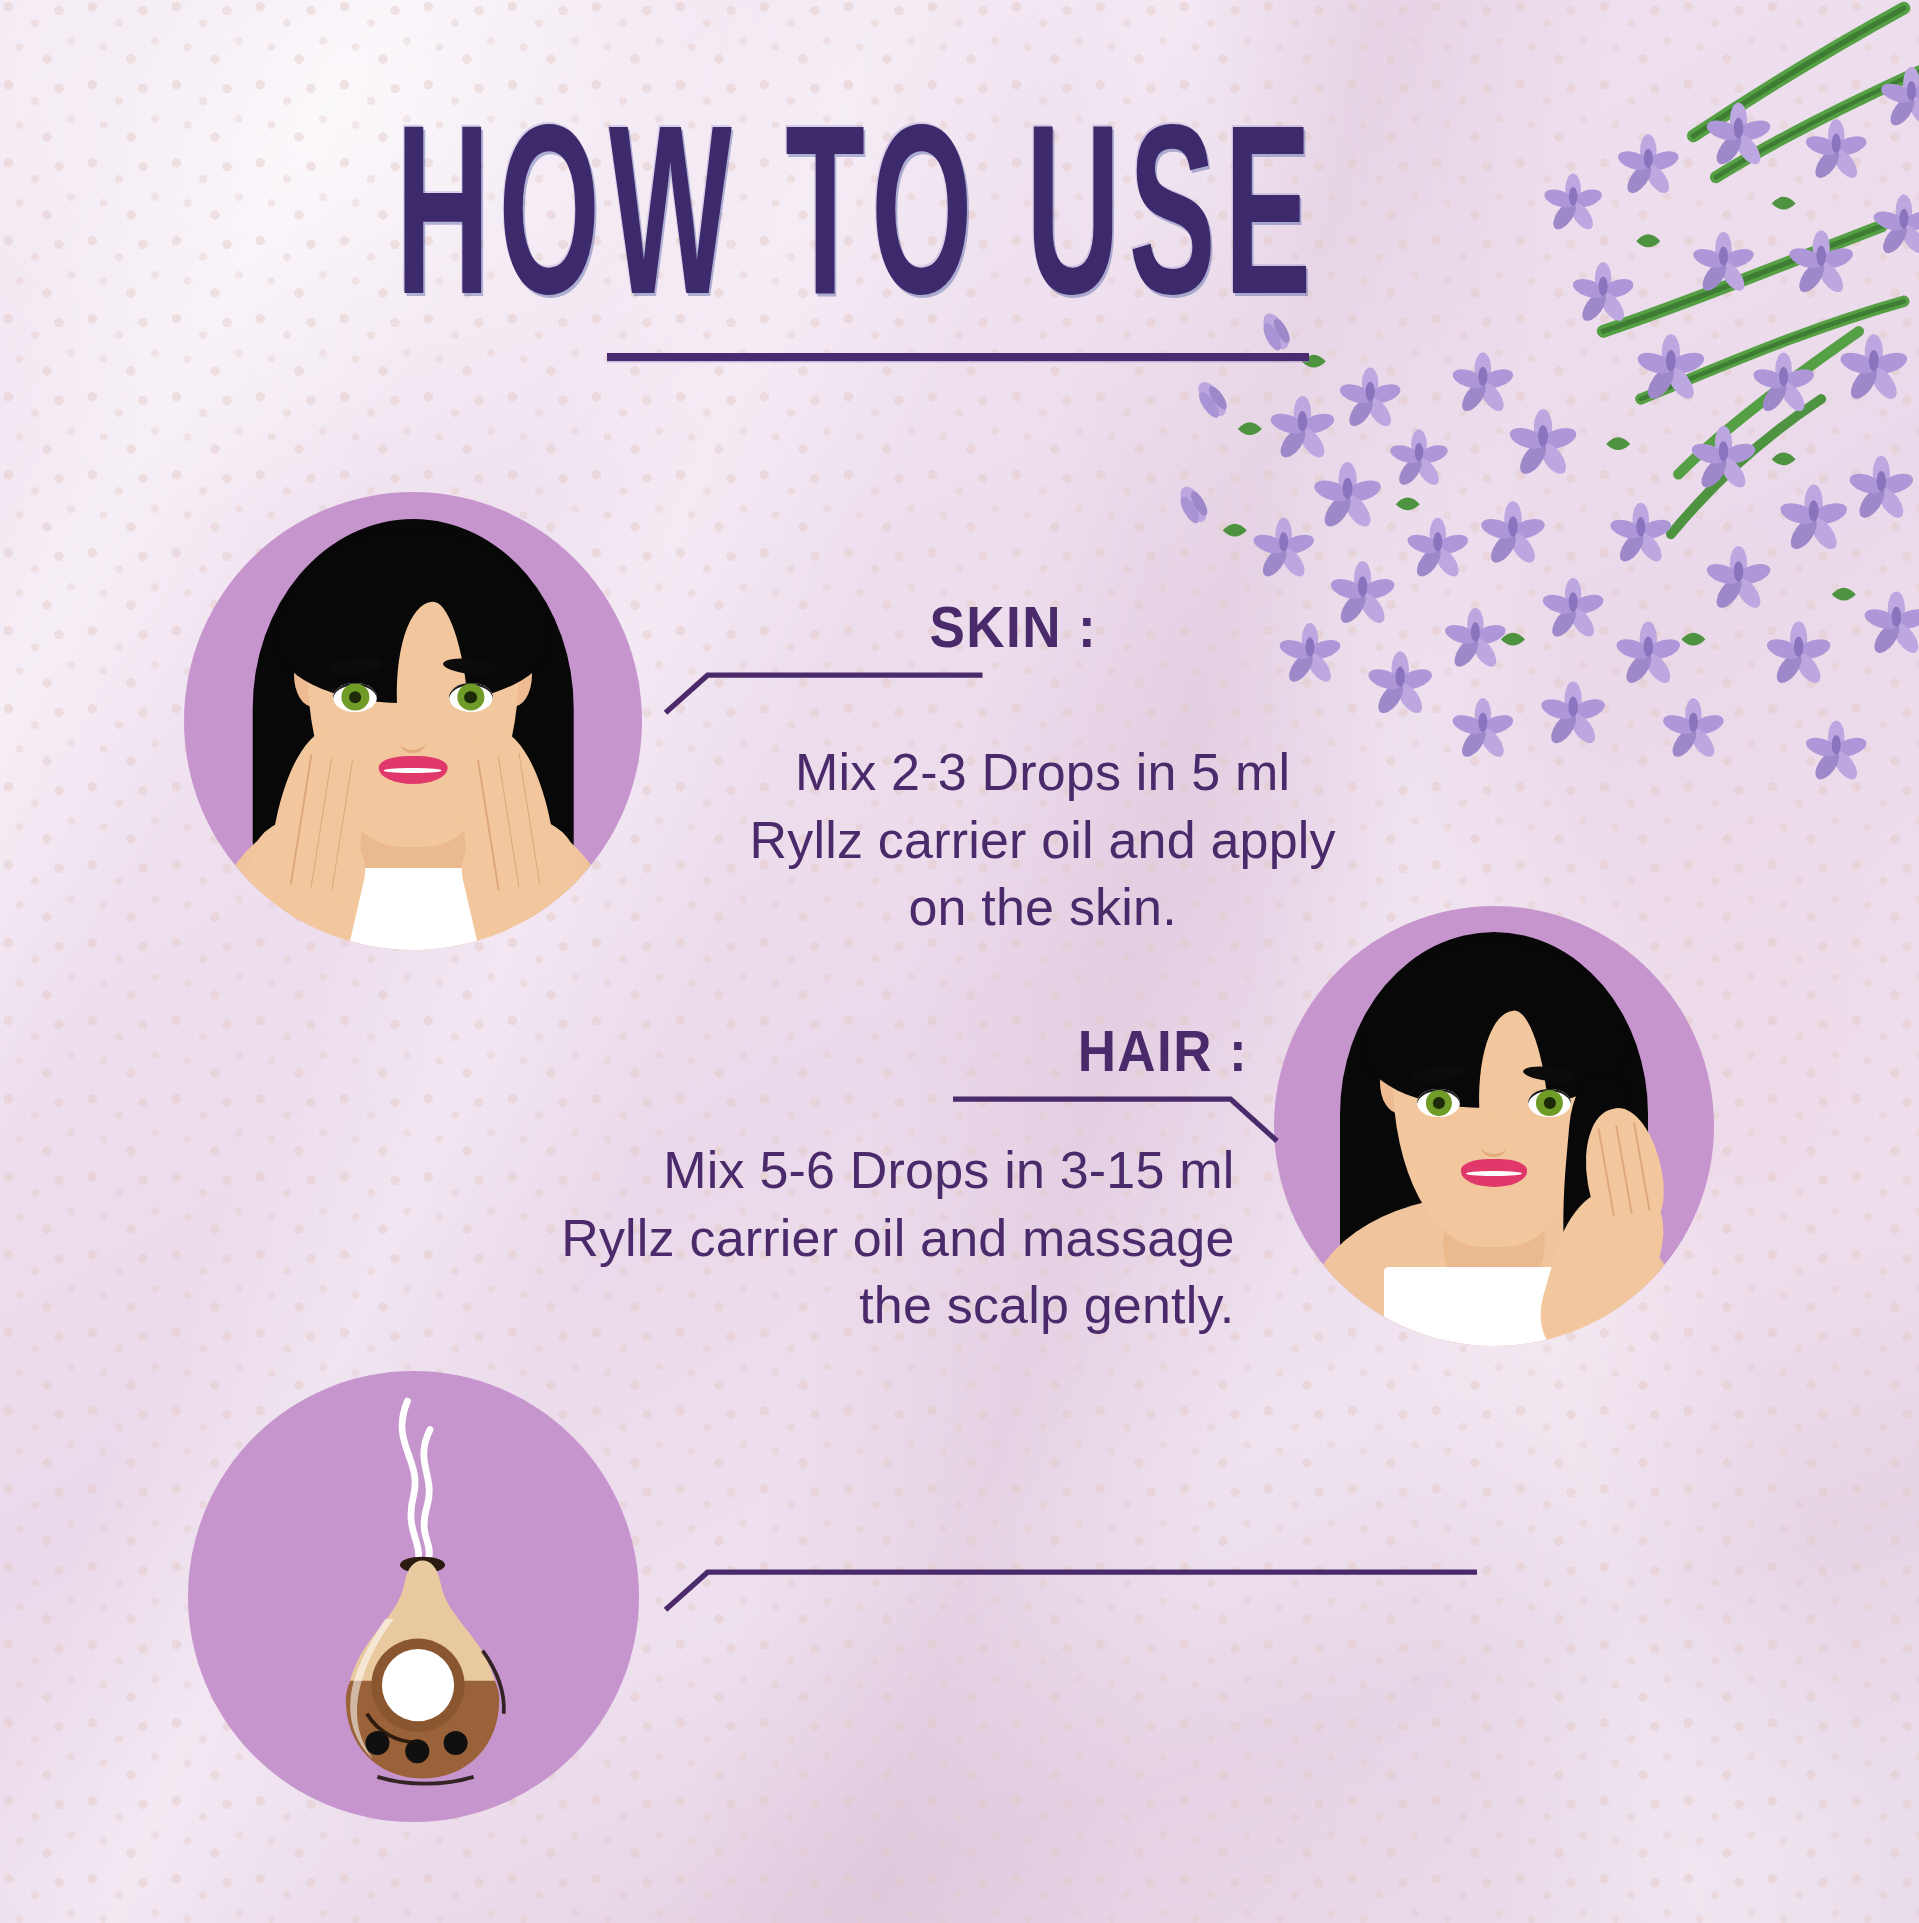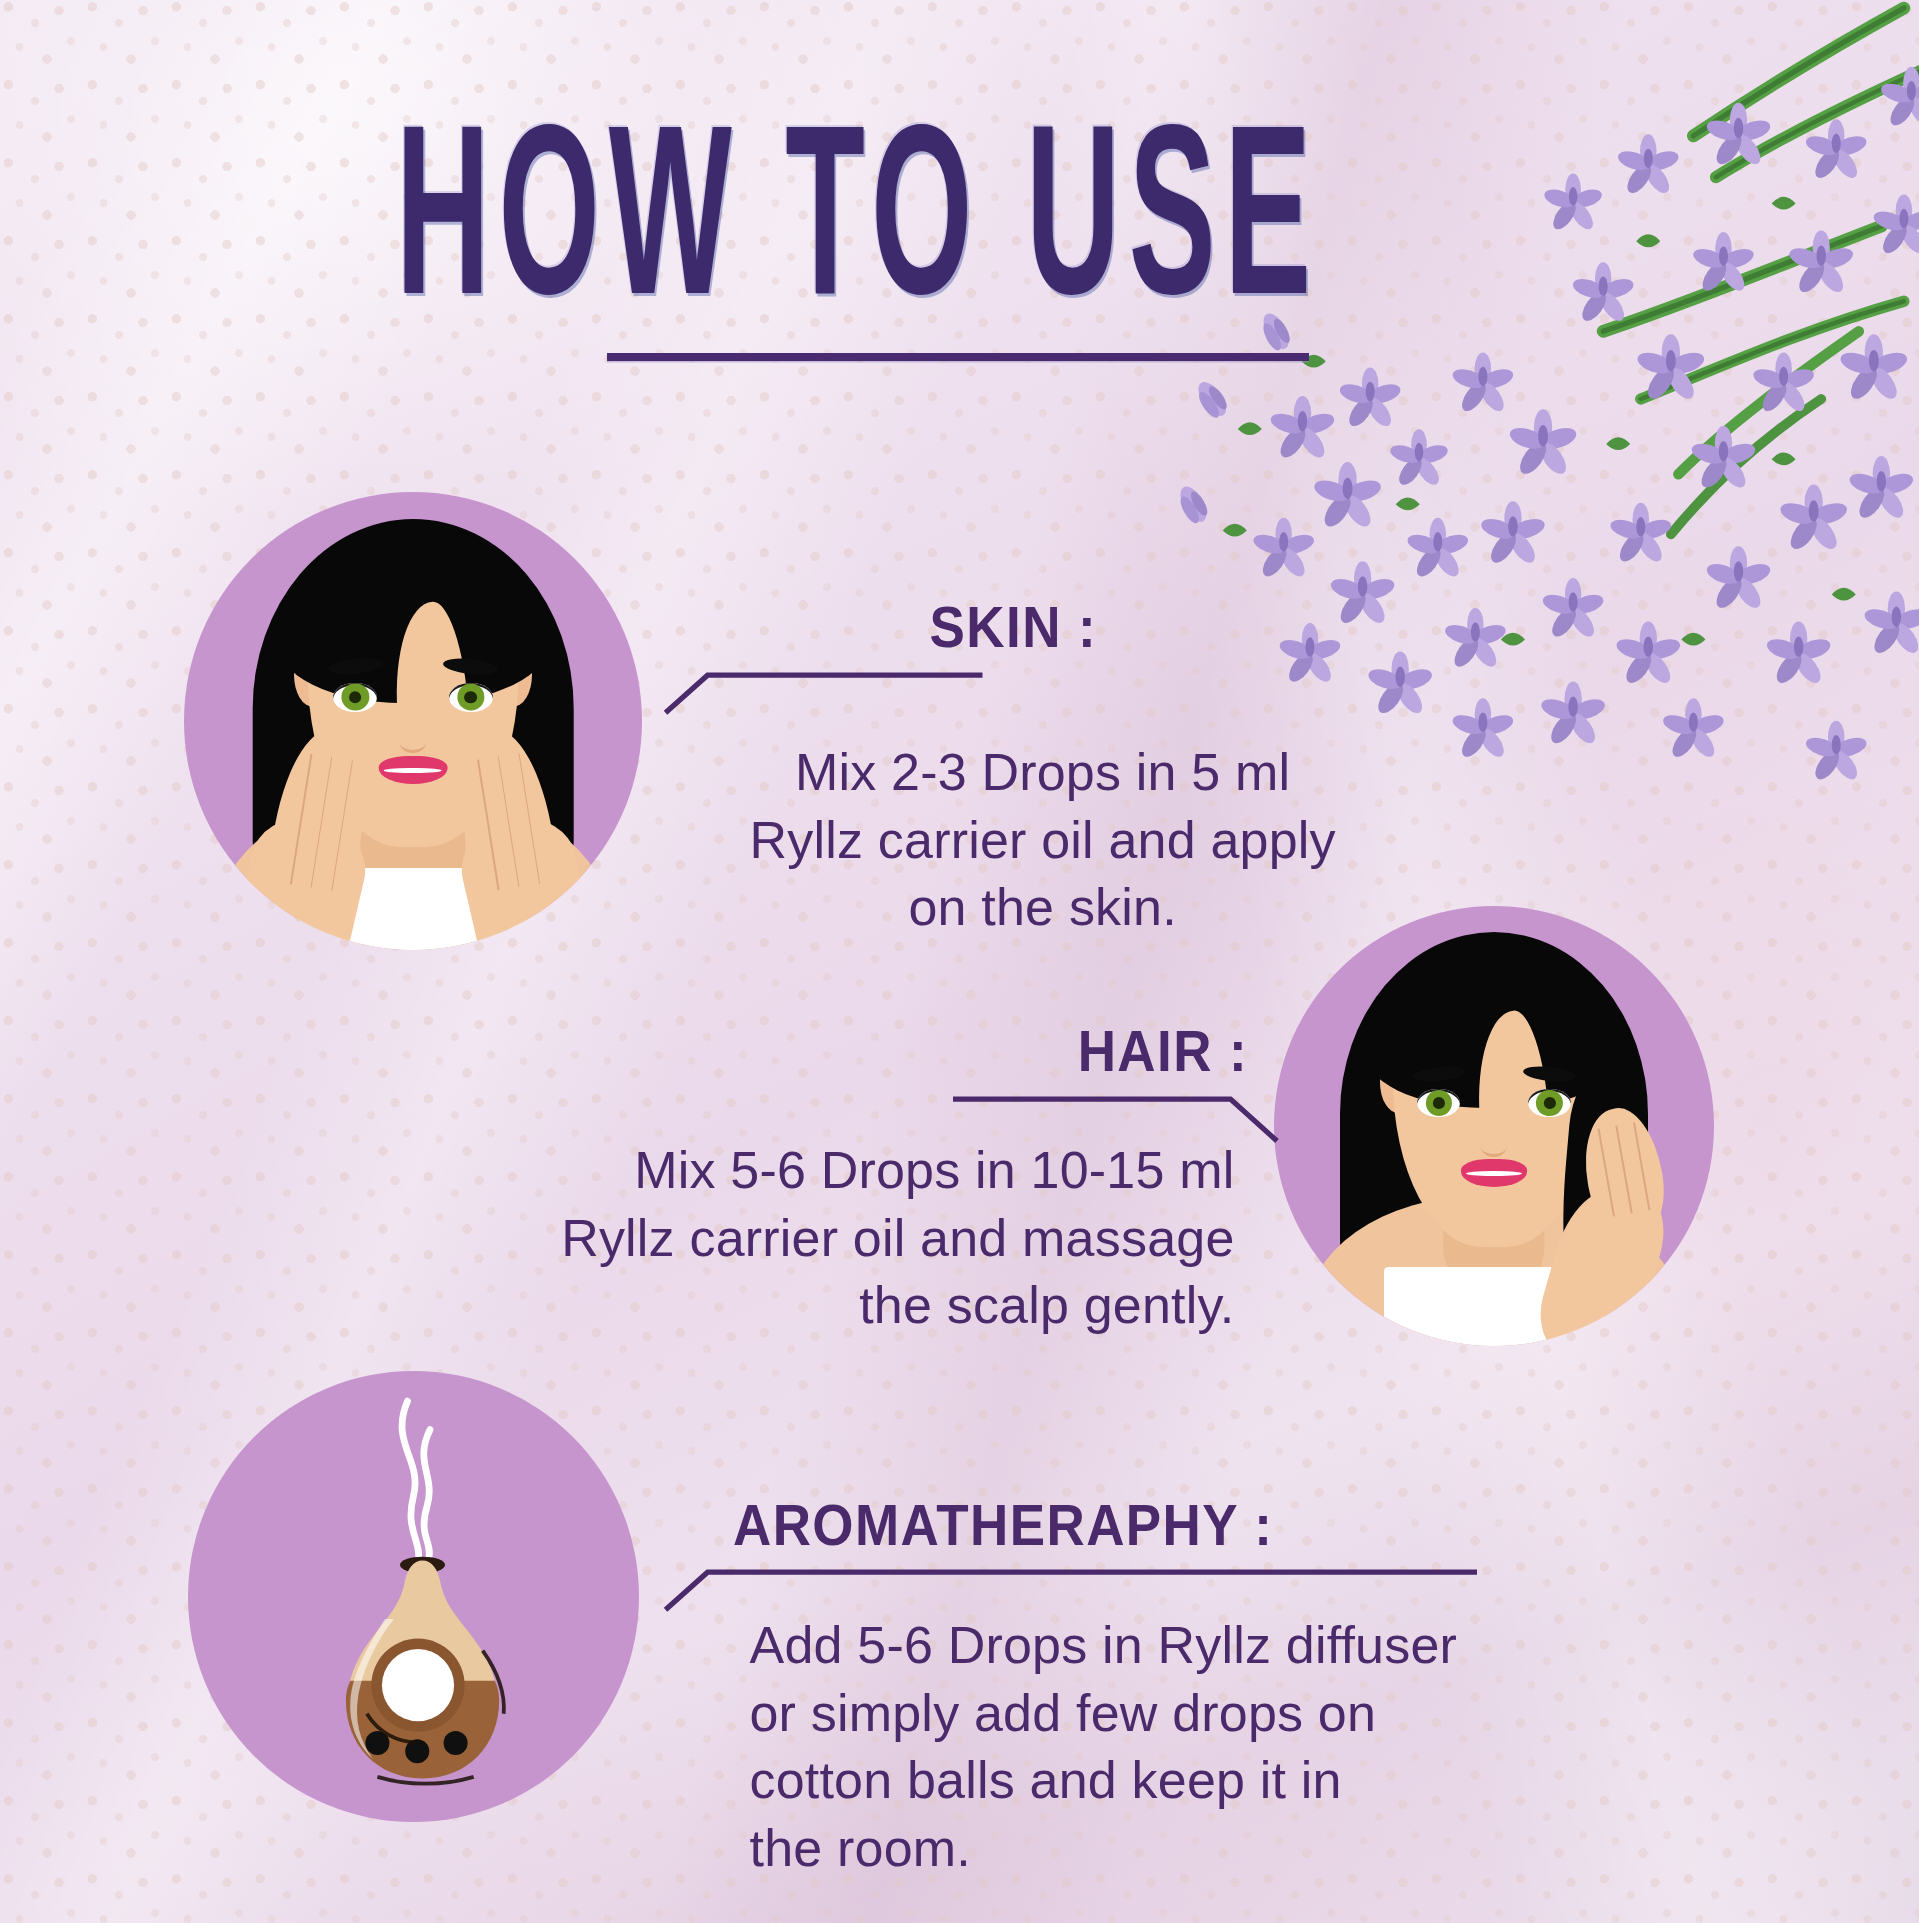--- a/index.html
+++ b/index.html
@@ -448,21 +448,21 @@
       <div class="hand-side">
         <span class="fingerline" style="left:26%"></span>
         <span class="fingerline" style="left:50%"></span>
         <span class="fingerline" style="left:74%"></span>
       </div>
     </div>
   </div>
 
   <div class="sec s-hair">
     <div class="sec-heading">HAIR :</div>
-    <div class="sec-body">Mix 5-6 Drops in 10-15 ml
+    <div class="sec-body">Mix 5-6 Drops in 3-15 ml
 Ryllz carrier oil and massage
 the scalp gently.</div>
   </div>
   <svg class="elbow" style="left:951px; top:1090px; width:331px; height:60px;" viewBox="0 0 440 80">
     <path d="M2,12 L372,12 L434,68"></path>
   </svg>
 
   <div class="circle c-arom">
     <svg class="diff-wrap" viewBox="0 0 600 600">
 
@@ -499,25 +499,18 @@
       <circle cx="356" cy="495" r="16" fill="#101010"></circle>
 
       <g stroke="#1a1008" stroke-width="5" fill="none" opacity=".85">
         <path d="M392,372 C412,400 422,430 420,456"></path>
         <path d="M252,540 C292,552 340,552 380,540"></path>
         <path d="M238,456 C254,482 280,494 304,494"></path>
       </g>
     </svg>
   </div>
 
-  <div class="sec s-arom">
-    <div class="sec-heading">AROMATHERAPHY :</div>
-    <div class="sec-body">Add 5-6 Drops in Ryllz diffuser
-or simply add few drops on
-cotton balls and keep it in
-the room.</div>
-  </div>
   <svg class="elbow" style="left:661px; top:1563px; width:819px; height:53px;" viewBox="0 0 1090 70">
     <path d="M6,62 L62,12 L1086,12"></path>
   </svg>
 
 </div>
 
 
 </body></html>

